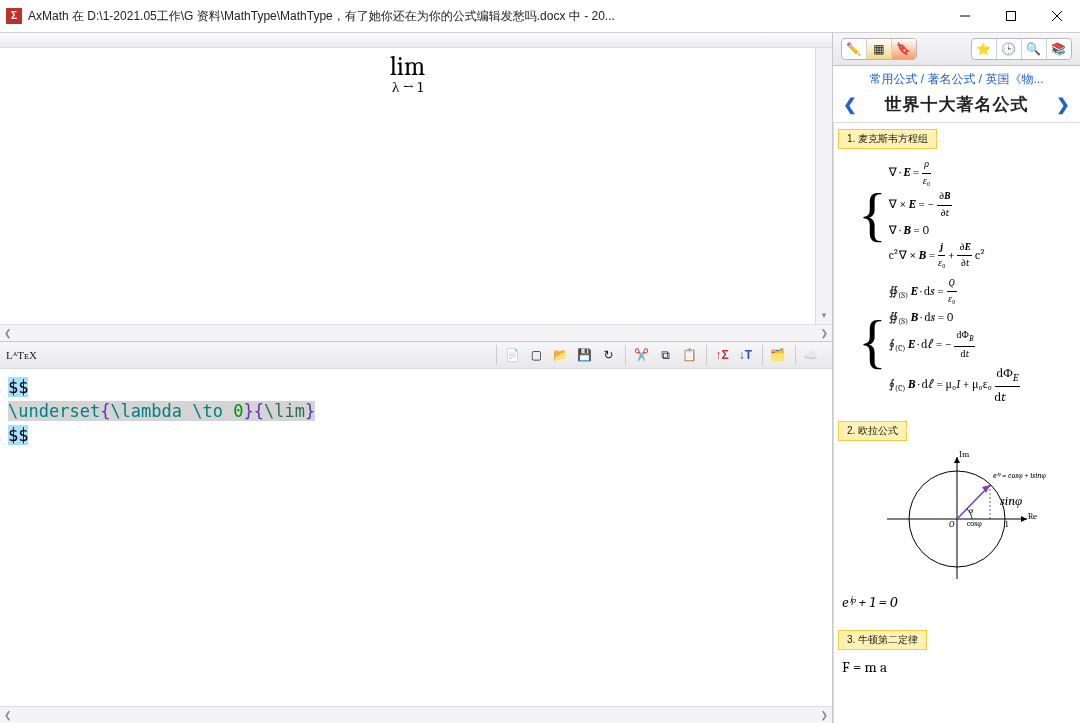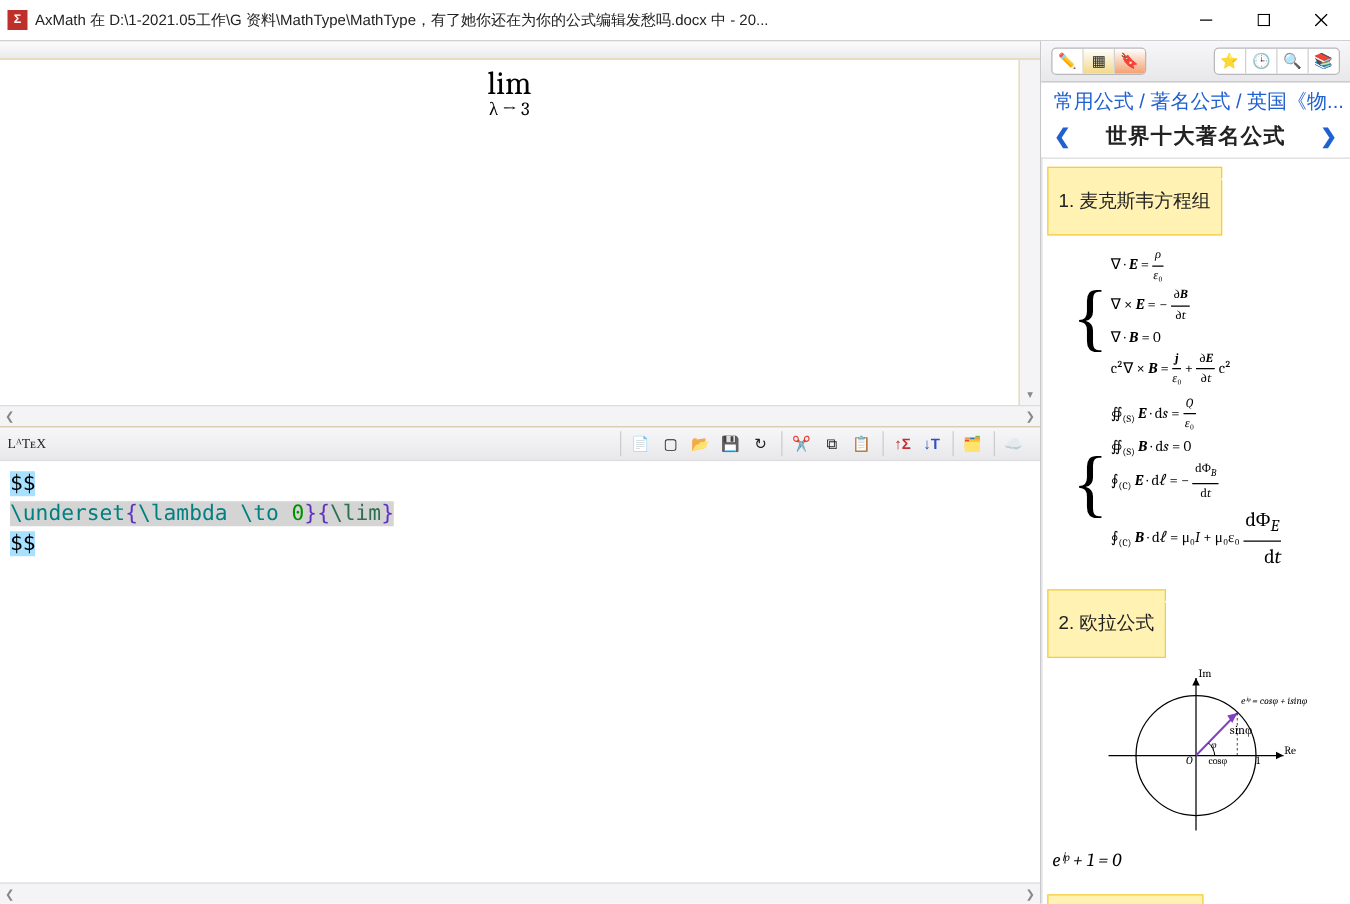--- a/index.html
+++ b/index.html
@@ -61,27 +61,27 @@
 
 .bottom-scroll{height:16px;background:#f4f4f6;border-top:1px solid var(--soft-border);display:flex;align-items:center;justify-content:space-between;padding:0 4px;font-size:9px;color:#888}
 
 .sidebar{width:247px;background:#fff;display:flex;flex-direction:column}
 .sidebar-top{background:linear-gradient(var(--grad-top),var(--grad-bot));border-bottom:1px solid #bfbfc4;padding:5px 8px;display:flex;gap:4px;justify-content:space-between}
 .tabgroup{display:flex;background:#fff;border:1px solid #b8b8bc;border-radius:4px;overflow:hidden}
 .tabicon{width:24px;height:20px;display:flex;align-items:center;justify-content:center;border-right:1px solid #d0d0d0;font-size:12px}
 .tabicon:last-child{border-right:none}
 .tabicon.active{background:linear-gradient(#fff,#f2d88a)}
 .tabicon.active2{background:linear-gradient(#fff,#f2a070)}
-.breadcrumb{padding:5px 10px;color:var(--blue);font-size:16px;white-space:nowrap;overflow:hidden;text-align:center}
+.breadcrumb{padding:5px 10px;color:var(--blue);font-size:12px;white-space:nowrap;overflow:hidden;text-align:center}
 .navrow{display:flex;align-items:center;justify-content:space-between;padding:0 8px 6px 8px}
 .navrow .big{font-size:17px;font-weight:bold;letter-spacing:1px}
 .navrow .chev{color:var(--blue);font-size:16px;font-weight:bold;width:18px;text-align:center;cursor:pointer}
 .formula-list{flex:1;overflow:auto;border-top:1px solid var(--soft-border);border-left:1px solid var(--soft-border);padding-bottom:12px}
 .sec{margin:6px 4px 2px 4px}
-.sec-header{display:inline-block;background:var(--yellow-banner);border:1px solid var(--yellow-border);padding:17px 8px;font-size:15px;position:relative}
+.sec-header{display:inline-block;background:var(--yellow-banner);border:1px solid var(--yellow-border);padding:2px 8px;font-size:10px;position:relative}
 .sec-header:after{content:"";position:absolute;right:-10px;top:-1px;border-width:10px 10px 10px 0;border-style:solid;border-color:transparent #fff transparent transparent}
 .sec-body{font-family:"Cambria","Times New Roman",serif;text-align:left;padding:8px 4px;font-size:12px;color:#000}
 .maxwell{text-align:left;padding-left:38px;line-height:1.55}
 .maxwell .brace{display:inline-block;font-size:60px;vertical-align:middle;margin-left:-18px;margin-right:2px;color:#000;font-family:"Cambria Math","Times New Roman",serif}
 .circle-diag{position:relative;width:160px;height:140px;margin:0 auto}
 .euler-eq{font-size:15px;line-height:1.8;font-style:italic}
 </style>
 </head>
 <body>
 
@@ -108,21 +108,21 @@
 
 <div class="outer">
   <div class="leftcol">
 
     <div class="preview-pane">
       <div class="preview-bar"></div>
       <div class="preview-body">
         <div class="preview-area">
           <div class="formula">
             <div class="lim">lim</div>
-            <div class="sub">λ → 3</div>
+            <div class="sub">λ → 1</div>
           </div>
         </div>
         <div class="vscroll">
             <span class="arrow">▾</span>
           </div>
       </div>
       <div class="hscroll">
         <span>❮</span>
         <span>❯</span>
       </div>
@@ -198,21 +198,21 @@
               ∇ · <b><i>B</i></b> = 0<br>
               c²∇ × <b><i>B</i></b> = <span style="display:inline-block;vertical-align:middle;text-align:center;font-size:10px"><span style="border-bottom:1px solid #000;display:block;padding:0 2px"><b><i>j</i></b></span><span><i>ε</i>₀</span></span> + <span style="display:inline-block;vertical-align:middle;text-align:center;font-size:10px"><span style="border-bottom:1px solid #000;display:block;padding:0 2px">∂<b><i>E</i></b></span><span>∂<i>t</i></span></span> c²
             </div>
           </div>
           <div style="display:flex;align-items:center;margin-top:4px">
             <span class="brace">{</span>
             <div>
               ∯<sub style="font-size:8px">(S)</sub> <b><i>E</i></b> · d<i>s</i> = <span style="display:inline-block;vertical-align:middle;text-align:center;font-size:10px"><span style="border-bottom:1px solid #000;display:block;padding:0 2px"><i>Q</i></span><span><i>ε</i>₀</span></span><br>
               ∯<sub style="font-size:8px">(S)</sub> <b><i>B</i></b> · d<i>s</i> = 0<br>
               ∮<sub style="font-size:8px">(C)</sub> <b><i>E</i></b> · d<i>ℓ</i> = − <span style="display:inline-block;vertical-align:middle;text-align:center;font-size:10px"><span style="border-bottom:1px solid #000;display:block;padding:0 2px">dΦ<sub><i>B</i></sub></span><span>d<i>t</i></span></span><br>
-              ∮<sub style="font-size:8px">(C)</sub> <b><i>B</i></b> · d<i>ℓ</i> = μ₀<i>I</i> + μ₀ε₀ <span style="display:inline-block;vertical-align:middle;text-align:right;font-size:16px"><span style="border-bottom:1px solid #000;display:block;padding:0 2px">dΦ<sub><i>E</i></sub></span><span>d<i>t</i></span></span>
+              ∮<sub style="font-size:8px">(C)</sub> <b><i>B</i></b> · d<i>ℓ</i> = μ₀<i>I</i> + μ₀ε₀ <span style="display:inline-block;vertical-align:middle;text-align:left;font-size:13px"><span style="border-bottom:1px solid #000;display:block;padding:0 2px">dΦ<sub><i>E</i></sub></span><span>d<i>t</i></span></span>
             </div>
           </div>
         </div>
       </div>
 
       <div class="sec">
         <div class="sec-header">2. 欧拉公式</div>
         <div class="sec-body">
           <div class="circle-diag">
             <svg viewBox="0 0 160 140" width="160" height="140">
@@ -222,21 +222,21 @@
               <polygon points="80,8 77,14 83,14" fill="#000"></polygon>
               <circle cx="80" cy="70" r="48" fill="none" stroke="#000" stroke-width="1"></circle>
               <line x1="80" y1="70" x2="113" y2="36" stroke="#8040c0" stroke-width="1.6"></line>
               <polygon points="113,36 105,38 109,44" fill="#8040c0"></polygon>
               <line x1="113" y1="36" x2="113" y2="70" stroke="#000" stroke-width="0.6" stroke-dasharray="2 2"></line>
               <path d="M95 70 A15 15 0 0 0 90 60" fill="none" stroke="#000" stroke-width="0.8"></path>
             </svg>
             <span style="position:absolute;left:82px;top:0;font-size:9px">Im</span>
             <span style="position:absolute;right:0;top:62px;font-size:9px">Re</span>
             <span style="position:absolute;left:116px;top:20px;font-size:8px;font-style:italic;white-space:nowrap">eⁱᵠ = cosφ + isinφ</span>
-            <span style="position:absolute;left:107px;top:44px;font-size:10px;">sinφ</span>
+            <span style="position:absolute;left:123px;top:44px;font-size:13px;font-style:italic">sinφ</span>
             <span style="position:absolute;left:90px;top:70px;font-size:8px;">cosφ</span>
             <span style="position:absolute;left:72px;top:70px;font-size:9px;font-style:italic">O</span>
             <span style="position:absolute;left:128px;top:70px;font-size:9px">1</span>
             <span style="position:absolute;left:92px;top:57px;font-size:8px;font-style:italic">φ</span>
           </div>
           <div class="euler-eq">eⁱᵖ + 1 = 0</div>
         </div>
       </div>
 
       <div class="sec">

